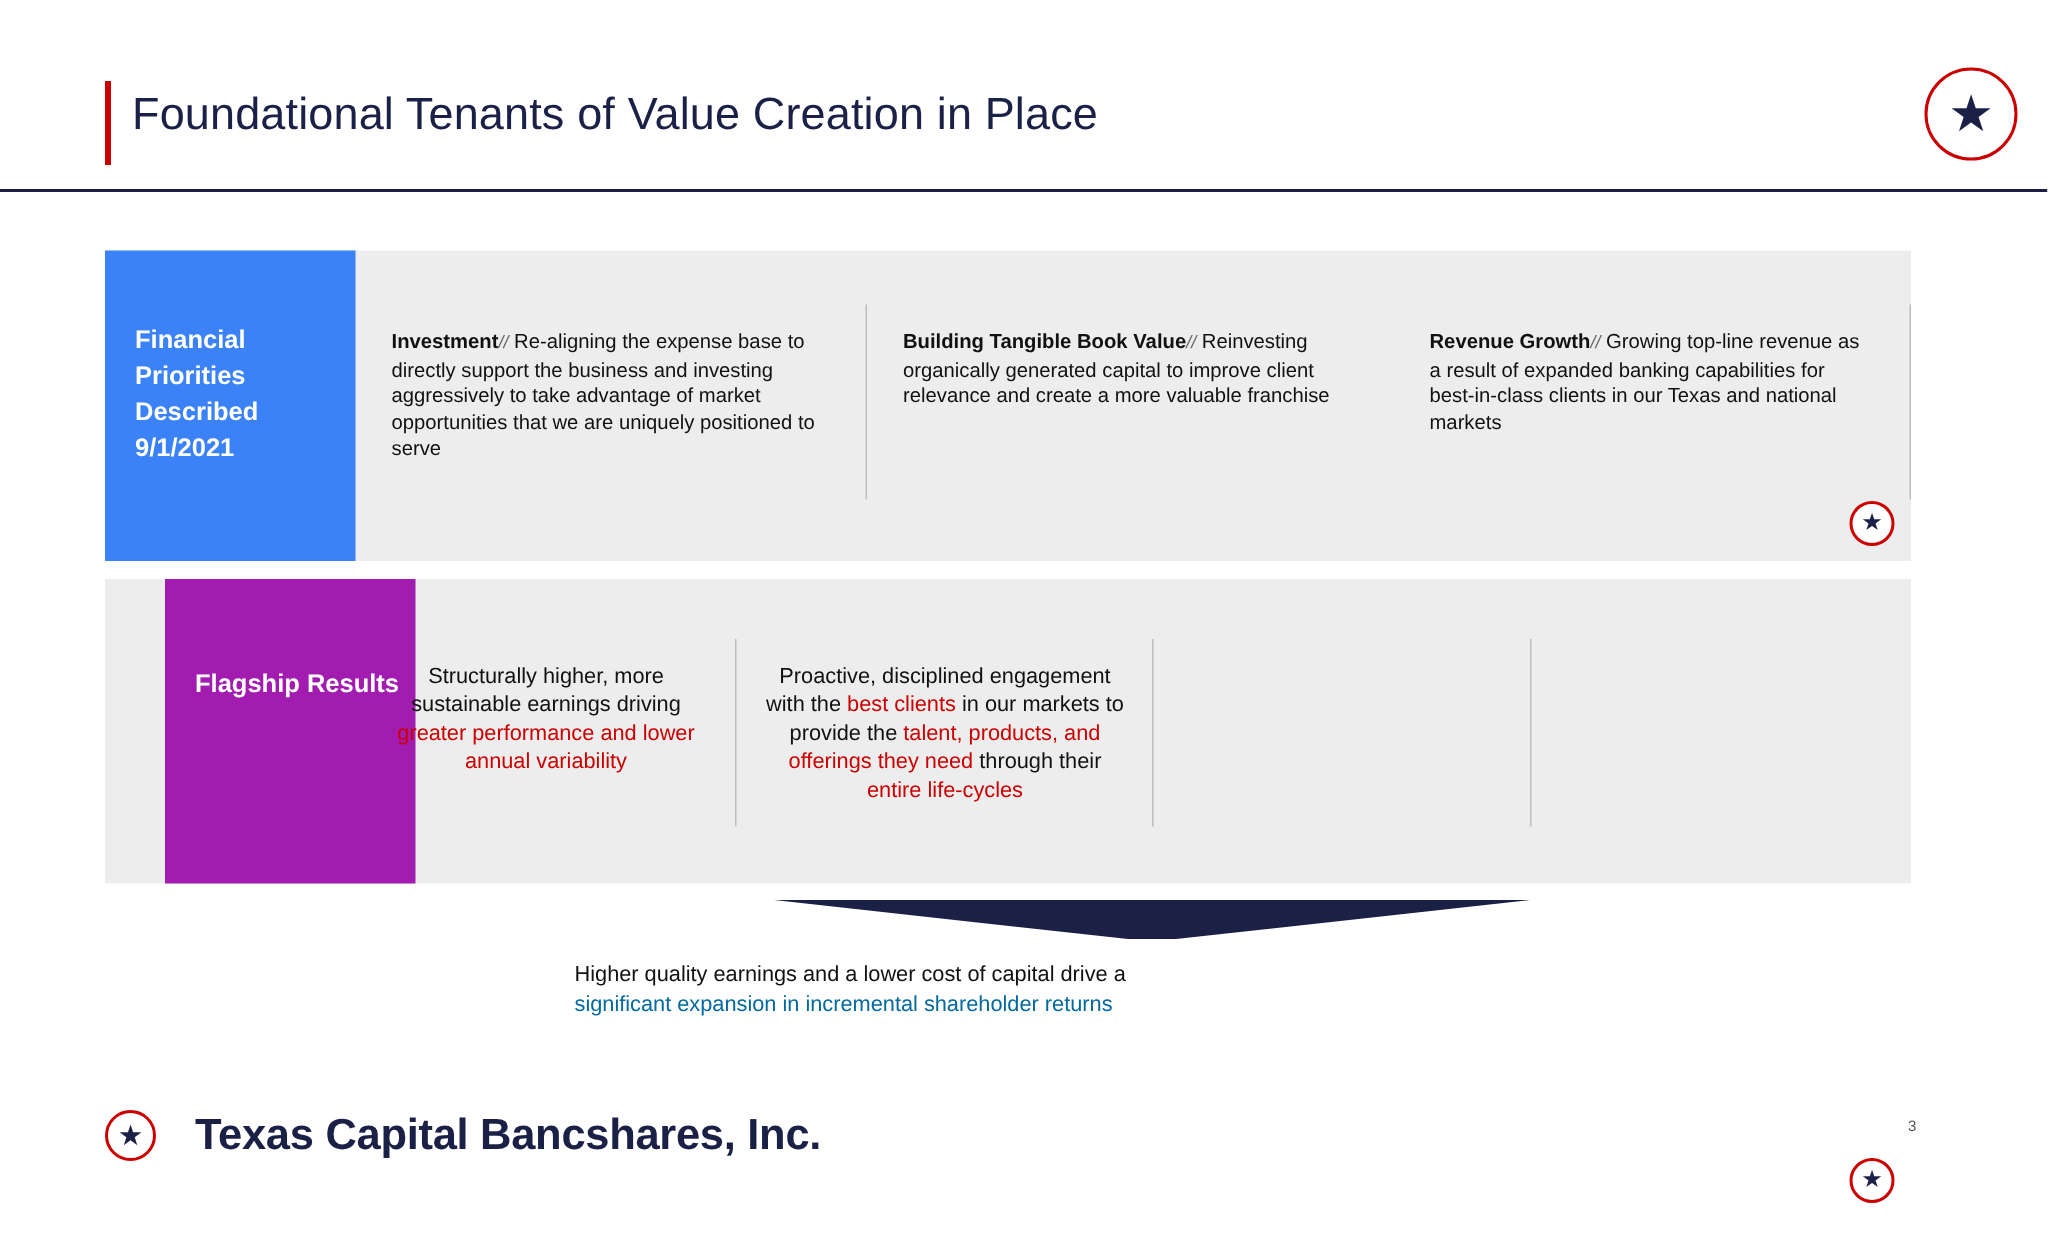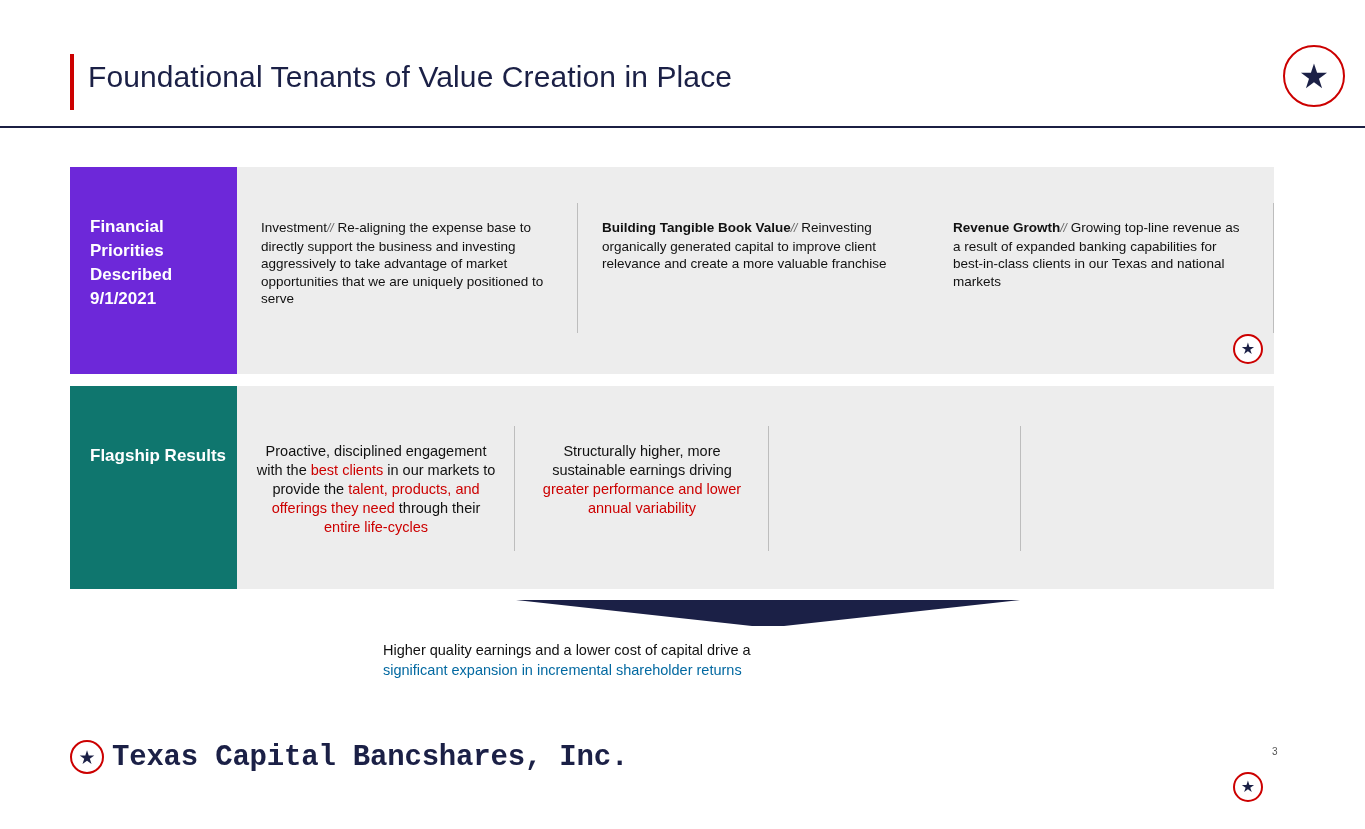--- a/index.html
+++ b/index.html
@@ -90,26 +90,26 @@
     padding: 48px 0 0 20px;
     color: #ffffff;
     font-size: 17px;
     font-weight: bold;
     line-height: 24px;
   }
   .row1 {
     top: 167px;
     height: 207px;
   }
-  .row1 .row-label { background: #6d28d9; }
+  .row1 .row-label { background: #3b82f6; }
   .row2 {
     top: 386px;
     height: 203px;
   }
-  .row2 .row-label { background: #0f766e; padding-top: 58px; }
+  .row2 .row-label { background: #a21caf; padding-top: 58px; margin-left: 40px; }
 
   .cols {
     position: absolute;
     left: 167px;
     top: 0;
     right: 0;
     height: 100%;
     display: flex;
   }
   .col {
@@ -187,22 +187,22 @@
     top: 740px;
     display: flex;
     align-items: center;
   }
   .brand-badge {
     width: 34px;
     height: 34px;
   }
   .brand-badge .star { font-size: 19px; }
   .brand-name {
-    margin-left: 8px;
-    font-family: Liberation Mono, monospace;
+    margin-left: 26px;
+    font-family: Liberation Sans, sans-serif;
     font-size: 29px;
     font-weight: bold;
     color: #1b2046;
     letter-spacing: -0.2px;
   }
   .page-number {
     position: absolute;
     left: 1272px;
     top: 746px;
     font-size: 10px;
@@ -219,21 +219,21 @@
     <span class="star">★</span>
   </div>
   <div class="header-rule"></div>
 </div>
 
 <div class="row row1">
   <div class="row-label">Financial Priorities Described 9/1/2021</div>
   <div class="cols">
 
     <div class="col r1-col" style="width:341px;">
-      <span style="font-weight:normal;">Investment</span><span class="slashes">//</span> <span>Re-aligning the expense base to directly support the business and investing aggressively to take advantage of market opportunities that we are uniquely positioned to serve</span>
+      <span style="font-weight:bold;">Investment</span><span class="slashes">//</span> <span>Re-aligning the expense base to directly support the business and investing aggressively to take advantage of market opportunities that we are uniquely positioned to serve</span>
       <div class="divider"></div>
     </div>
 
     <div class="col r1-col" style="width:351px;">
       <span style="font-weight:bold;">Building Tangible Book Value</span><span class="slashes">//</span> <span>Reinvesting organically generated capital to improve client relevance and create a more valuable franchise</span>
     </div>
 
     <div class="col r1-col" style="width:345px;">
       <span style="font-weight:bold;">Revenue Growth</span><span class="slashes">//</span> <span>Growing top-line revenue as a result of expanded banking capabilities for best-in-class clients in our Texas and national markets</span>
       <div class="divider"></div>
@@ -242,27 +242,27 @@
   </div>
   <div class="star-badge row-badge" style="left:1163px; top:167px;">
     <span class="star">★</span>
   </div>
 </div>
 
 <div class="row row2">
   <div class="row-label">Flagship Results</div>
   <div class="cols">
 
+    <div class="col r2-col" style="width:254px;">
+      <span><span>Structurally higher, more sustainable earnings driving </span><span class="hl">greater performance and lower annual variability</span></span>
+      <div class="r2-divider"></div>
+    </div>
+
     <div class="col r2-col" style="width:278px;">
       <span><span>Proactive, disciplined engagement with the </span><span class="hl">best clients</span><span> in our markets to provide the </span><span class="hl">talent, products, and offerings they need</span><span> through their </span><span class="hl">entire life-cycles</span></span>
-      <div class="r2-divider"></div>
-    </div>
-
-    <div class="col r2-col" style="width:254px;">
-      <span><span>Structurally higher, more sustainable earnings driving </span><span class="hl">greater performance and lower annual variability</span></span>
       <div class="r2-divider"></div>
     </div>
 
     <div class="col r2-col" style="width:252px;">
       <div class="r2-divider"></div>
     </div>
 
 
   </div>
   <div class="star-badge row-badge" style="left:1163px; top:386px;">

